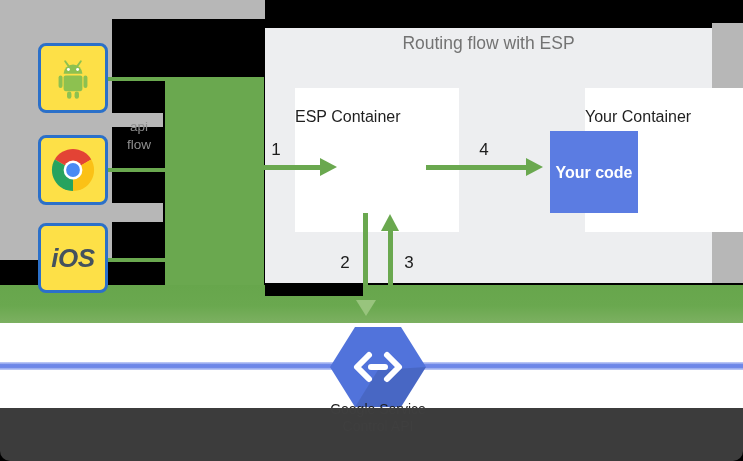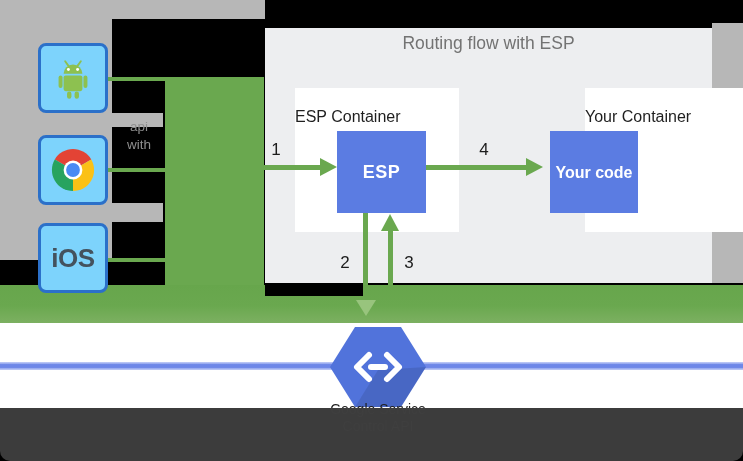--- a/index.html
+++ b/index.html
@@ -58,22 +58,22 @@
   .line3-band{left:388px;top:285px;height:47px;background:#86ba69;z-index:7;}
   .line3-uphead{left:381px;top:214px;width:0;height:0;
                border-left:9px solid transparent;border-right:9px solid transparent;
                border-bottom:17px solid #6aa84f;}
 
   .step{width:18px;text-align:center;font-size:17px;color:#1c1c1c;z-index:9;}
   .step1{left:267px;top:140px;} .step4{left:475px;top:140px;}
   .step2{left:336px;top:253px;} .step3{left:400px;top:253px;}
 
   
-  .client{left:38px;width:70px;height:70px;background:#7dd3fc;border:3px solid #2b70c9;
-          border-radius:8px;display:flex;align-items:center;justify-content:center;z-index:5;}
+  .client{left:38px;width:70px;height:70px;background:#fde047;border:3px solid #2b70c9;
+          border-radius:8px;display:flex;align-items:center;justify-content:center;z-index:5;font-style:italic;}
   .client-android{top:43px;} .client-chrome{top:135px;} .client-ios{top:223px;}
   .ios-label{position:static;font-size:26px;font-weight:bold;color:#44525e;letter-spacing:-.5px;}
   .api-calls{left:112px;top:118px;width:54px;text-align:center;font-size:13.5px;
              line-height:18px;color:#8f8f8f;z-index:4;}
 
   
   .white-band{left:0;top:323px;width:743px;height:85px;background:#fff;}
   .blue-line{left:0;top:362px;width:743px;height:8px;
              background:linear-gradient(to bottom,#c3cdf6 0%,#a9b8f2 15%,#6e87e8 32%,
                         #6e87e8 68%,#a9b8f2 85%,#c3cdf6 100%);}
@@ -102,23 +102,20 @@
   <div class="panel"></div>
   <div class="panel-title">Routing flow with ESP</div>
 
   <div class="container-box esp-container">
     <span class="container-title">ESP Container</span>
   </div>
   <div class="container-box your-container">
     <span class="container-title">Your Container</span>
   </div>
 
-  <div class="blue-box esp-box">
-    <span>ESP</span>
-  </div>
   <div class="blue-box your-code-box">
     <span>Your code</span>
   </div>
 
   <div class="hline arrow1-line"></div>
   <div class="arrow1-head"></div>
   <div class="hline arrow4-line"></div>
   <div class="arrow4-head"></div>
   <div class="vline line2"></div>
   <div class="vline line3"></div>
@@ -130,21 +127,21 @@
   <div class="step step4">4</div>
 
   <div class="notch"></div>
   <div class="band"></div>
   <div class="line2-band"></div>
   <div class="line2-downhead"></div>
   <div class="line3-band"></div>
 
   <div class="api-calls">
     <span style="position:static">api</span><br>
-    <span style="position:static">with</span>
+    <span style="position:static">flow</span>
   </div>
 
   <div class="client client-android">
     <svg style="position:static" width="46" height="46" viewBox="0 0 44 44">
       <g fill="#8dc150">
         <path d="M14.5 6 L17.5 10.2 M29.5 6 L26.5 10.2" stroke="#8dc150" stroke-width="1.8" stroke-linecap="round"></path>
         <path d="M13 18 a9 9 0 0 1 18 0 z"></path>
         <rect x="13" y="19.6" width="18" height="15" rx="2"></rect>
         <rect x="8.2" y="19.6" width="3.8" height="12" rx="1.9"></rect>
         <rect x="32" y="19.6" width="3.8" height="12" rx="1.9"></rect>

